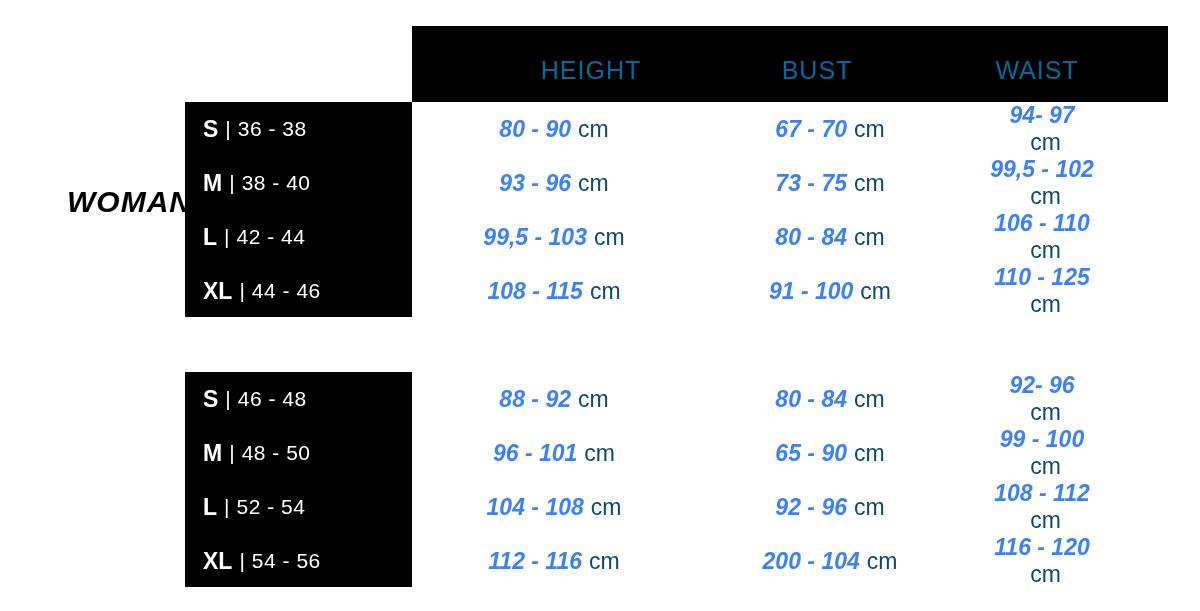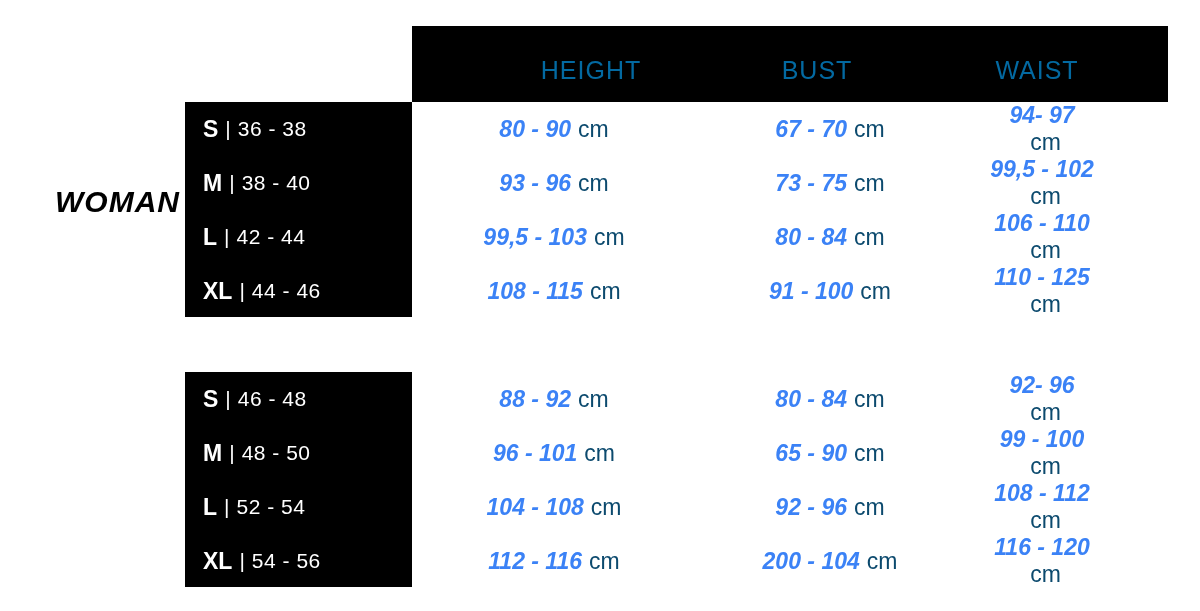--- a/index.html
+++ b/index.html
@@ -52,20 +52,21 @@
   
   .group-label {
     position: absolute;
     width: 180px;
     text-align: right;
     font-size: 30px;
     font-weight: bold;
     font-style: italic;
     letter-spacing: 1px;
     color: #000000;
+    padding-left: 12px;
   }
   .group-label.woman { left: 0px;  top: 185px; }
   .group-label.man   { left: 0px;  top: 455px; }
 
   
   .size-block {
     position: absolute;
     left: 185px;
     width: 227px;
     background: #000000;

